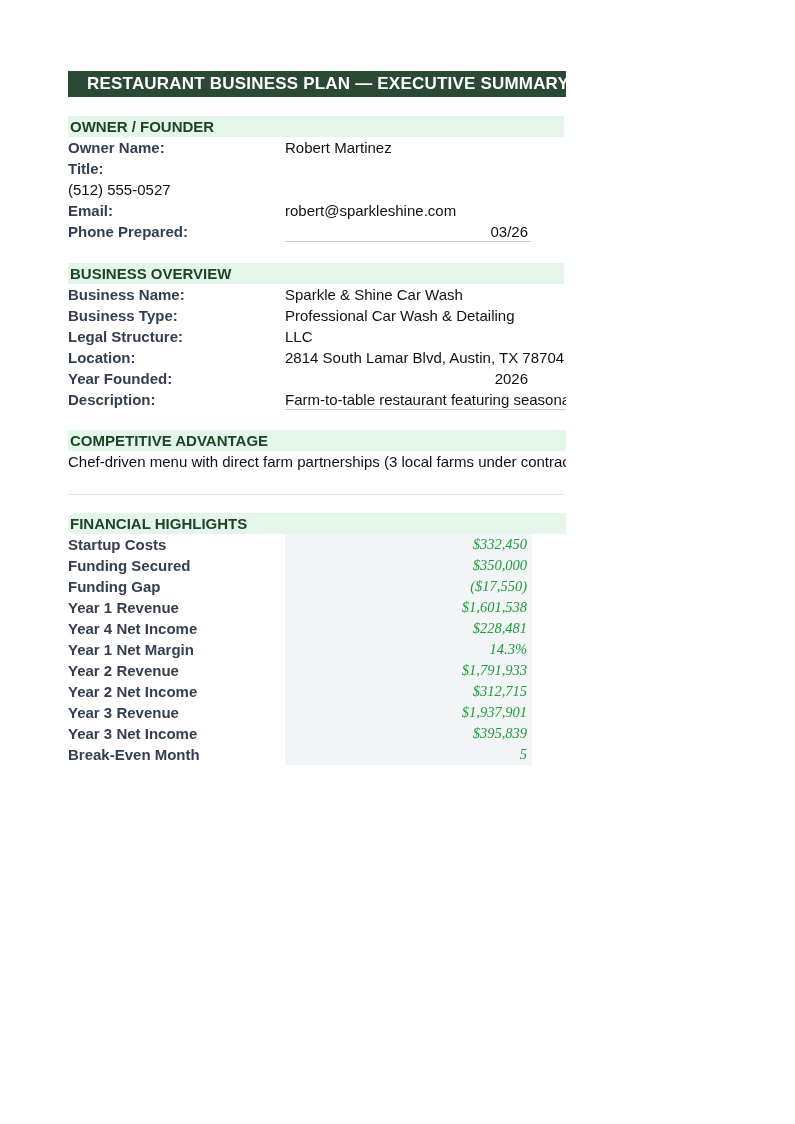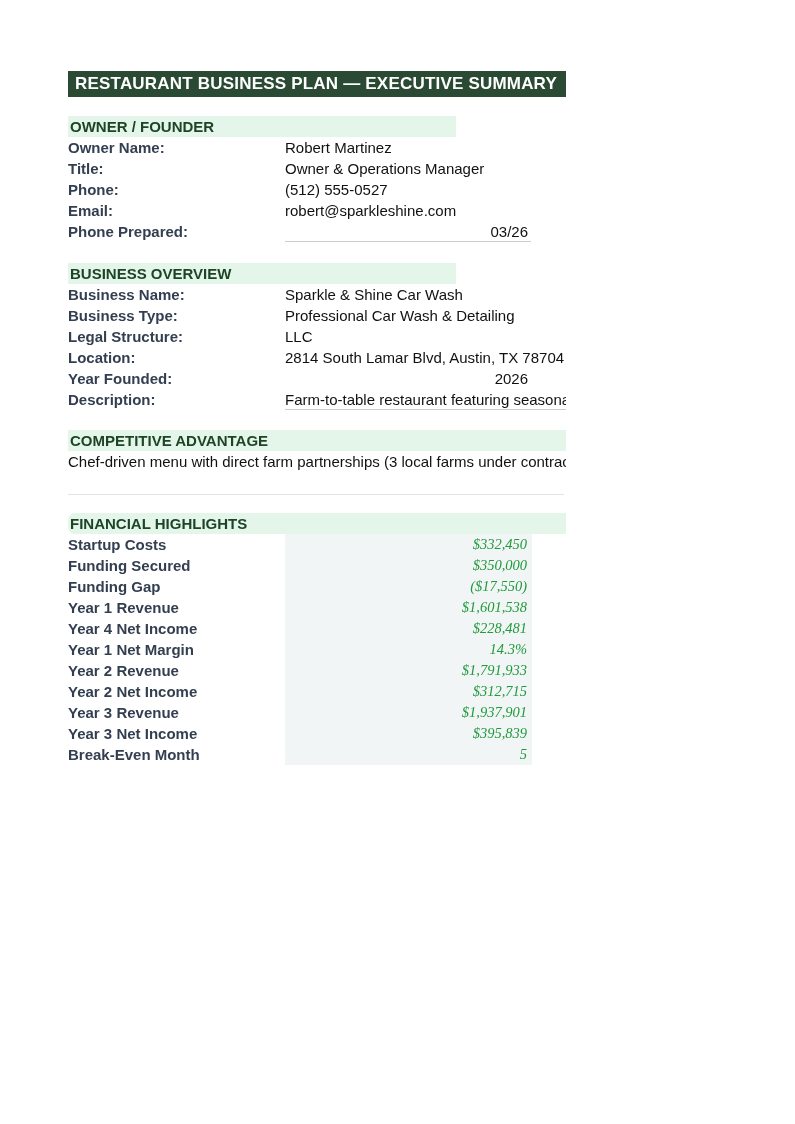--- a/index.html
+++ b/index.html
@@ -24,37 +24,37 @@
   }
   .titlebar {
     height: 26px;
     line-height: 26px;
     background: #2a4a33;
     color: #ffffff;
     font-weight: bold;
     font-size: 17px;
     letter-spacing: 0.2px;
     white-space: nowrap;
-    padding-left: 7px;
+    padding-left: 19px;
     box-sizing: border-box;
     margin-bottom: 19px;
   }
   .band {
     height: 21px;
     line-height: 21px;
     background: #e4f6ea;
     color: #1e4428;
     font-weight: bold;
     font-size: 15px;
     padding-left: 2px;
     box-sizing: border-box;
     white-space: nowrap;
     overflow: hidden;
   }
-  .band.narrow { width: 388px; }
+  .band.narrow { width: 496px; }
   .band.wide   { width: 540px; }
   .mt21 { margin-top: 21px; }
   .mt20 { margin-top: 20px; }
   .mt18 { margin-top: 18px; border-radius: 7px; }
   .row {
     height: 21px;
     line-height: 21px;
     display: flex;
     font-size: 15px;
     white-space: nowrap;
@@ -117,24 +117,22 @@
 
   <div class="titlebar">RESTAURANT BUSINESS PLAN — EXECUTIVE SUMMARY</div>
 
   <div class="band narrow">OWNER / FOUNDER</div>
   <div class="row">
     <span class="lbl">Owner Name:</span>
     <span class="val">Robert Martinez</span>
   </div>
   <div class="row">
     <span class="lbl">Title:</span>
-    <span class="val">Owner &amp; Operations Manager</span>
-  </div>
-  <div class="row">
-    <span class="lbl">Phone:</span>
+  </div>
+  <div class="row">
     <span class="val">(512) 555-0527</span>
   </div>
   <div class="row">
     <span class="lbl">Email:</span>
     <span class="val">robert@sparkleshine.com</span>
   </div>
   <div class="row">
     <span class="lbl">Phone Prepared:</span>
     <span class="val right underline">03/26</span>
   </div>

